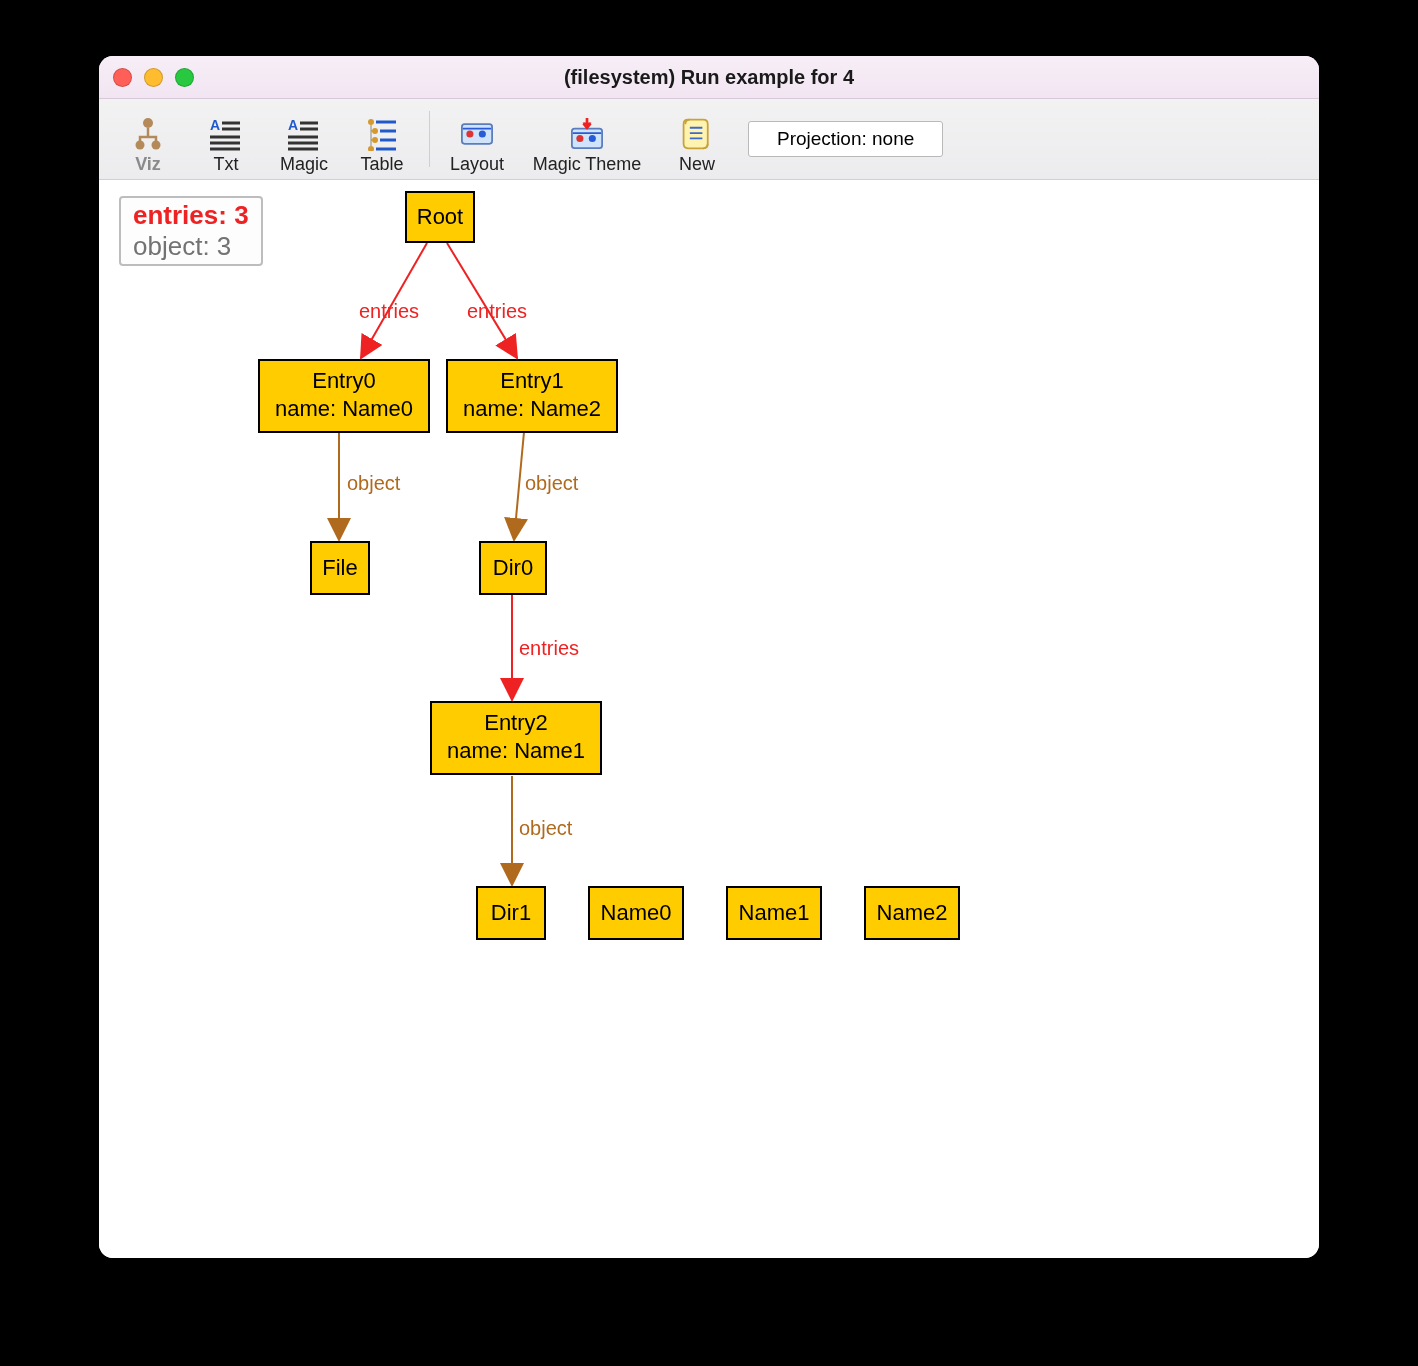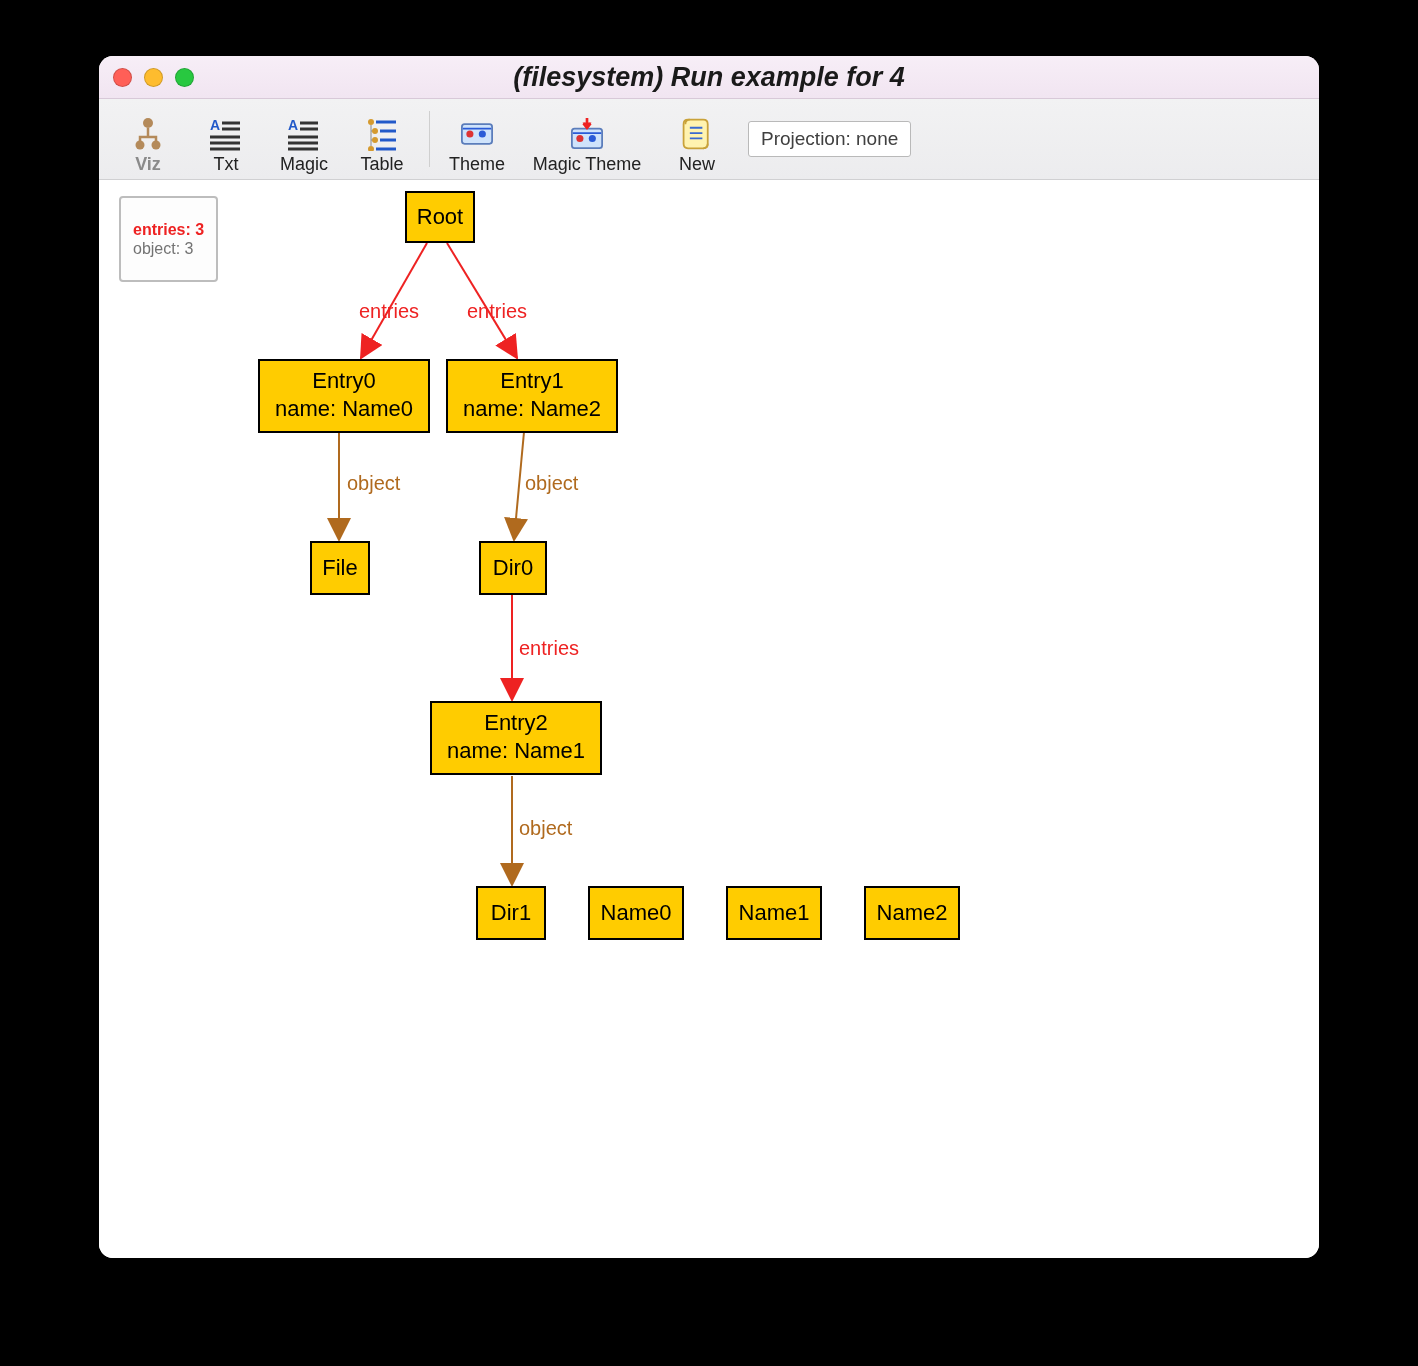--- a/index.html
+++ b/index.html
@@ -12,42 +12,42 @@
 .titlebar{
   height:42px;background:linear-gradient(#f7eef7,#f1e5f1);
   border-bottom:1px solid #d8c9d8;display:flex;align-items:center;
   position:relative;
 }
 .traffic{position:absolute;left:14px;top:12px;display:flex;gap:12px;}
 .dot{width:17px;height:17px;border-radius:50%;border:1px solid rgba(0,0,0,.18);}
 .dot.red{background:#ff5f57;}
 .dot.yellow{background:#febc2e;}
 .dot.green{background:#28c840;}
-.title{flex:1;text-align:center;font-size:27px;font-weight:600;color:#1a1a1a;font-style:italic;}
+.title{flex:1;text-align:center;font-size:20px;font-weight:600;color:#1a1a1a;}
 .toolbar{
   height:80px;background:linear-gradient(#f2f2f3,#ececee);
   border-bottom:1px solid #d0d0d2;display:flex;align-items:center;
   padding:0 6px 0 10px;
 }
 .tbtn{
   display:flex;flex-direction:column;align-items:center;justify-content:flex-end;
   min-width:66px;height:70px;padding:4px 6px 2px;font-size:18px;color:#222;
   cursor:default;user-select:none;
 }
 .tbtn .ic{width:32px;height:34px;margin-bottom:3px;}
 .tbtn.disabled{color:#8a8a8a;font-weight:bold;}
 .sep{width:1px;height:56px;background:#cfcfcf;margin:0 8px;}
 .proj{
   margin-left:12px;background:#fff;border:1px solid #b9b9b9;
-  border-radius:3px;padding:6px 12px;font-size:19px;color:#404040;
+  border-radius:3px;padding:6px 28px;font-size:19px;color:#000000;
 }
 .canvas{position:relative;width:100%;height:calc(100% - 122px);background:#fff;}
 .legend{
   position:absolute;left:20px;top:16px;border:2px solid #bdbdbd;border-radius:4px;
-  background:#fdfdfd;padding:22px 12px;font-size:16px;line-height:1.2;
+  background:#fdfdfd;padding:2px 12px;font-size:26px;line-height:1.2;
 }
 .legend .l1{color:#e22;font-weight:600;}
 .legend .l2{color:#737373;font-weight:500;}
 svg.graph{position:absolute;inset:0;width:100%;height:100%;}
 .node rect{fill:#ffcc00;stroke:#000;stroke-width:2;}
 .node text{font-size:22px;fill:#000;}
 .elabel{font-size:20px;}
 .elabel.red{fill:#e22;}
 .elabel.brown{fill:#b06a1e;}
 </style>
@@ -119,21 +119,21 @@
 
       <div class="sep"></div>
 
       <div class="tbtn">
         <svg class="ic" viewBox="0 0 36 34">
           <rect x="1" y="6" width="34" height="22" rx="3" fill="#cfe3fb" stroke="#5b7dbb" stroke-width="2"></rect>
           <circle cx="10" cy="17" r="4" fill="#d33"></circle>
             <circle cx="24" cy="17" r="4" fill="#2a5bd7"></circle>
           <line x1="2" y1="11" x2="34" y2="11" stroke="#2a5bd7" stroke-width="2"></line>
         </svg>
-        <span>Theme</span>
+        <span>Layout</span>
       </div>
 
       <div class="tbtn" style="min-width:130px">
         <svg class="ic" viewBox="0 0 36 36">
           <rect x="1" y="12" width="34" height="22" rx="3" fill="#cfe3fb" stroke="#5b7dbb" stroke-width="2"></rect>
           <circle cx="10" cy="23" r="4" fill="#d33"></circle>
             <circle cx="24" cy="23" r="4" fill="#2a5bd7"></circle>
           <line x1="2" y1="17" x2="34" y2="17" stroke="#2a5bd7" stroke-width="2"></line>
           <path d="M18 0 L18 10 M14 6 L18 11 L22 6" stroke="#e22" stroke-width="3" fill="none"></path>
           <polygon points="18,12 13,5 23,5" fill="#e22"></polygon>

